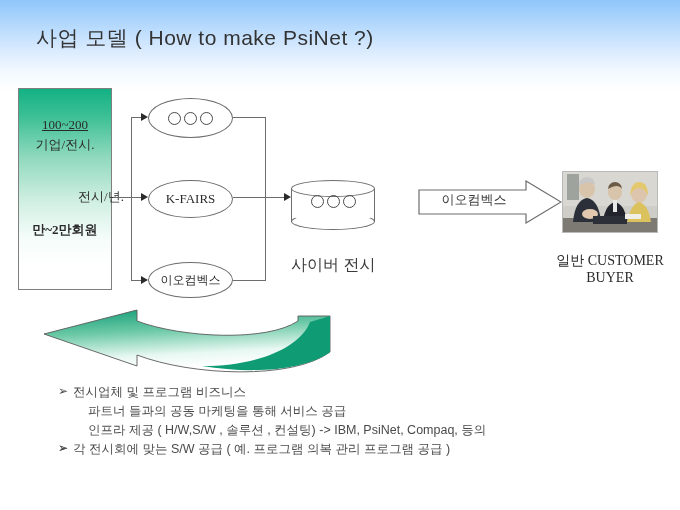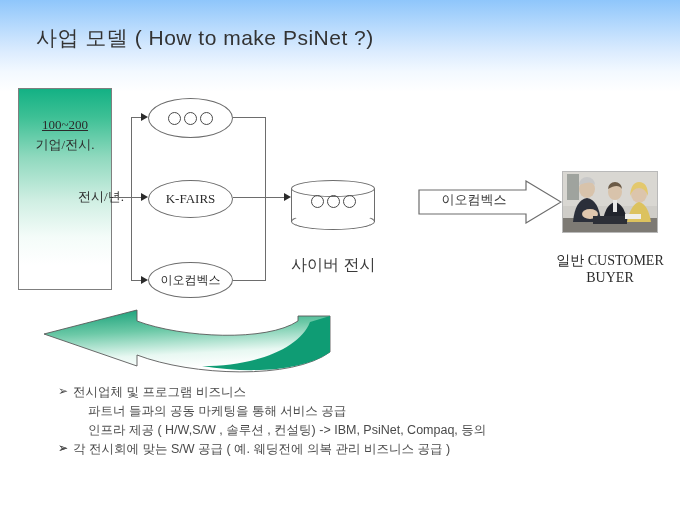--- a/index.html
+++ b/index.html
@@ -231,20 +231,21 @@
 <body>
 
 <div id="slide">
 
   <div id="title">사업 모델 ( How to make PsiNet ?)</div>
 
   <div id="left-box">
     <div class="lb-line lb-l1">100~200</div>
     <div class="lb-line lb-l2">기업/전시.</div>
     <div class="lb-line lb-l4">전시/년.</div>
+    <div class="lb-line lb-l5">만~2만회원</div>
   </div>
 
   <div class="line hline" style="left:113px; top:197px; width:19px;"></div>
   <div class="line vline" style="left:131px; top:117px; height:163px;"></div>
 
   <div class="line hline" style="left:131px; top:117px; width:12px;"></div>
   <div class="arrowhead-r" style="left:141px; top:113px;"></div>
 
   <div class="line hline" style="left:131px; top:197px; width:12px;"></div>
   <div class="arrowhead-r" style="left:141px; top:193px;"></div>
@@ -345,17 +346,17 @@
       <span class="bmark">➢</span>
       <span>전시업체 및  프로그램 비즈니스</span>
       <div class="bsub">파트너 들과의 공동 마케팅을 통해 서비스 공급</div>
       <div class="bsub">인프라 제공 ( H/W,S/W , 솔루션 , 컨설팅) -&gt; IBM, PsiNet, Compaq, 등의</div>
     </div>
     <div class="bitem">
       <span class="bmark">➢</span>
     </div>
     <div class="bitem">
       <span class="bmark">➢</span>
-      <span>각 전시회에 맞는 S/W 공급 ( 예. 웨딩전에 의복 관리 비즈니스 공급 )</span>
+      <span>각 전시회에 맞는 S/W 공급 ( 예. 프로그램 의복 관리 프로그램 공급 )</span>
     </div>
   </div>
 
 </div>
 
 </body></html>

